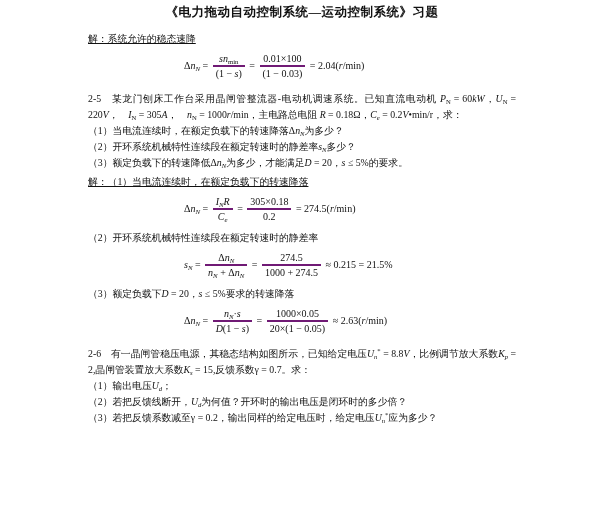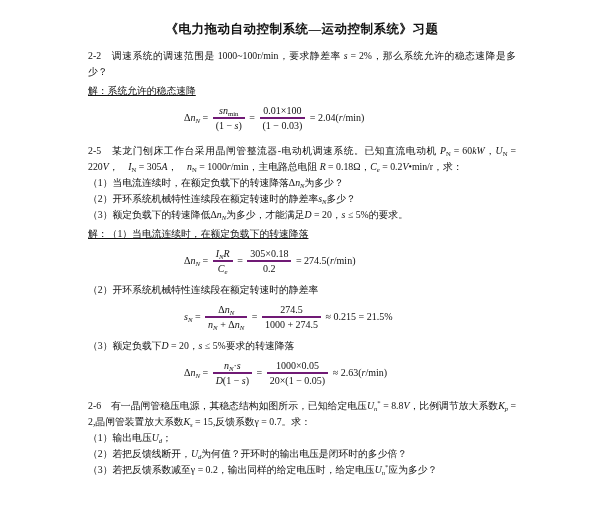--- a/index.html
+++ b/index.html
@@ -1,20 +1,20 @@
 <!DOCTYPE html>
 <html><head>
 <meta charset="utf-8">
 <style>
   html,body{margin:0;padding:0;background:#fff;}
   .page{
     width:600px;height:510px;box-sizing:border-box;
     background:#ffffff;color:#111;
     font-family:"Liberation Serif","DejaVu Serif",serif;
-    padding:19px 84px 0 88px;overflow:hidden;
+    padding:2px 84px 0 88px;overflow:hidden;
   }
   .doc-title{
     text-align:center;font-size:12.5px;font-weight:bold;
     margin:2px 0 10px 0;letter-spacing:.5px;
   }
   .para{font-size:9.8px;line-height:1.63;text-align:justify;}
   .mt{margin-top:11px;}
   .mt-s{margin-top:3px;text-decoration:underline;}
   .item{font-size:9.8px;line-height:1.63;}
   .formula{
@@ -32,21 +32,20 @@
   .fnum{display:block;padding:0 3px 1px 3px;}
   .fden{display:block;border-top:2px solid #701a75;padding:1px 3px 0 3px;}
 </style>
 </head>
 <body>
 
 <div class="page">
 
   <div class="doc-title">《电力拖动自动控制系统—运动控制系统》习题</div>
 
-  <div class="para">2-2　调速系统的调速范围是 1000~100r/min，要求静差率 <span class="it">s</span> = 2%，那么系统允许的稳态速降是多少？</div>
   <div class="para mt-s">解：系统允许的稳态速降</div>
   <div class="formula">Δ<span class="it">n</span><sub class="it">N</sub> = <span class="frac"><span class="fnum"><span class="it">sn</span><sub>min</sub></span><span class="fden">(1 − <span class="it">s</span>)</span></span> = <span class="frac"><span class="fnum">0.01×100</span><span class="fden">(1 − 0.03)</span></span> = 2.04(<span class="it">r</span>/min)</div>
 
   <div class="para mt">2-5　某龙门刨床工作台采用晶闸管整流器-电动机调速系统。已知直流电动机 <span class="it">P</span><sub>N</sub> = 60<span class="it">kW</span>，<span class="it">U</span><sub>N</sub> = 220<span class="it">V</span>，　<span class="it">I</span><sub>N</sub> = 305<span class="it">A</span>，　<span class="it">n</span><sub>N</sub> = 1000<span class="it">r</span>/min，主电路总电阻 <span class="it">R</span> = 0.18Ω，<span class="it">C</span><sub class="it">e</sub> = 0.2<span class="it">V</span>•min/r，求：</div>
   <div class="item">（1）当电流连续时，在额定负载下的转速降落Δ<span class="it">n</span><sub class="it">N</sub>为多少？</div>
   <div class="item">（2）开环系统机械特性连续段在额定转速时的静差率<span class="it">s</span><sub class="it">N</sub>多少？</div>
   <div class="item">（3）额定负载下的转速降低Δ<span class="it">n</span><sub class="it">N</sub>为多少，才能满足<span class="it">D</span> = 20，<span class="it">s</span> ≤ 5%的要求。</div>
   <div class="para mt-s">解：（1）当电流连续时，在额定负载下的转速降落</div>
   <div class="formula">Δ<span class="it">n</span><sub class="it">N</sub> = <span class="frac"><span class="fnum"><span class="it">I</span><sub class="it">N</sub><span class="it">R</span></span><span class="fden"><span class="it">C</span><sub class="it">e</sub></span></span> = <span class="frac"><span class="fnum">305×0.18</span><span class="fden">0.2</span></span> = 274.5(<span class="it">r</span>/min)</div>
   <div class="para">（2）开环系统机械特性连续段在额定转速时的静差率</div>

